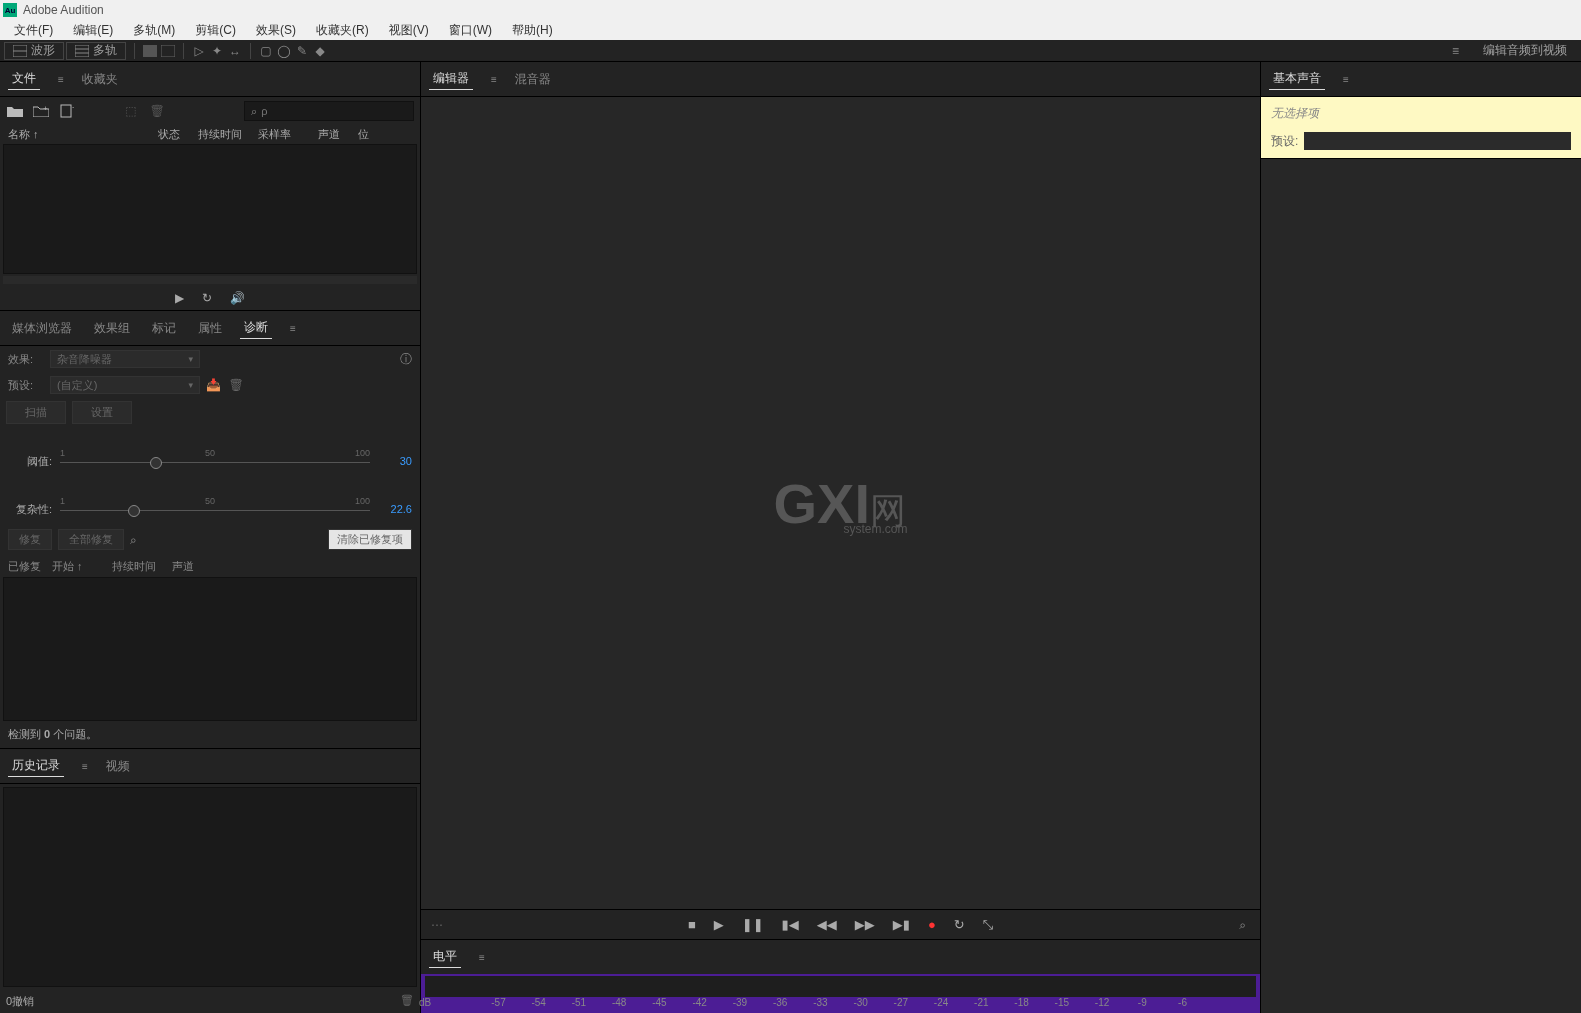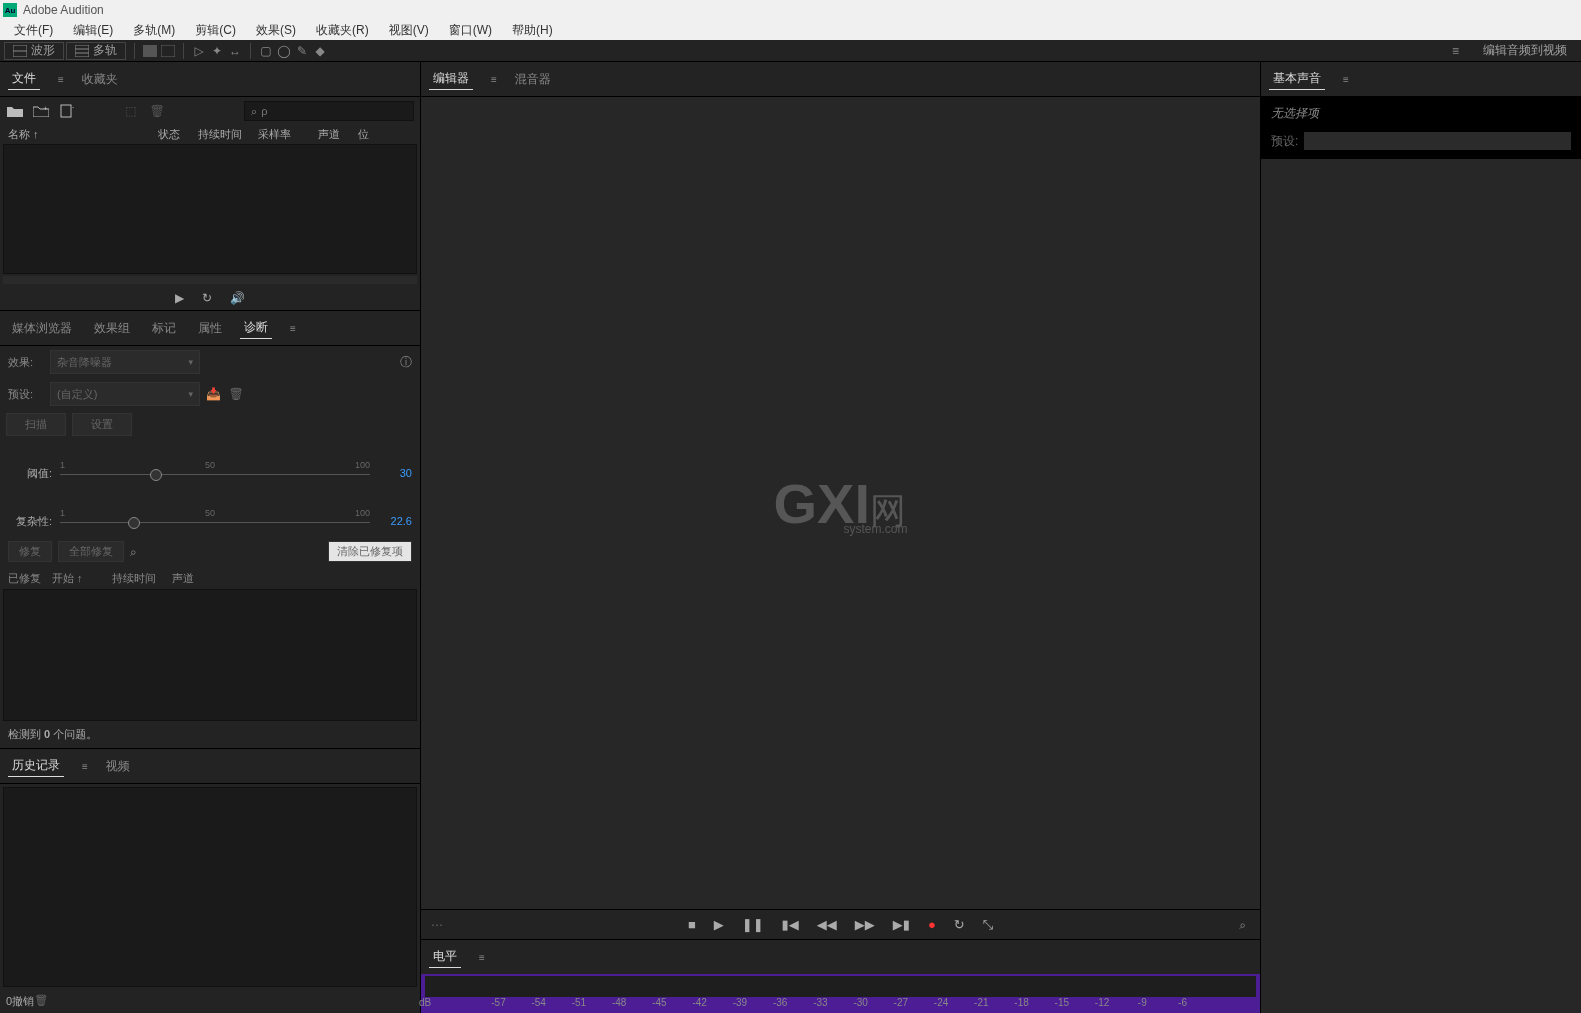--- a/index.html
+++ b/index.html
@@ -11,21 +11,21 @@
 .menubar .menu { padding: 2px 8px; color: #333; font-size: 12px; cursor: pointer; }
 .toolbar { background: #232323; height: 22px; display: flex; align-items: center; padding: 0 4px; border-bottom: 1px solid #000; }
 .toolbar .btn { padding: 2px 8px; color: #a0a0a0; display: flex; align-items: center; gap: 4px; cursor: pointer; border: 1px solid #444; margin-right: 2px; height: 18px; }
 .toolbar .tool-ico { width: 18px; height: 18px; display: flex; align-items: center; justify-content: center; color: #888; cursor: pointer; }
 .toolbar .spacer { flex: 1; }
 .toolbar .rightbtn { padding: 0 10px; color: #3a9cff; cursor: pointer; margin-top: 40px; }
 .toolbar .rightbtn2 { padding: 0 10px; color: #a0a0a0; cursor: pointer; }
 .main { display: flex; height: calc(100% - 62px); }
 .left-col { width: 420px; display: flex; flex-direction: column; background: #232323; }
 .center-col { flex: 1; display: flex; flex-direction: column; background: #232323; border-left: 1px solid #000; border-right: 1px solid #000; }
-.right-col { width: 320px; display: flex; flex-direction: column; background: #000000; }
+.right-col { width: 320px; display: flex; flex-direction: column; background: #fef9c3; }
 .panel-header { display: flex; align-items: center; padding: 6px 8px; border-bottom: 1px solid #000; background: #232323; }
 .panel-header .tab { padding: 2px 4px; color: #888; cursor: pointer; margin-right: 14px; }
 .panel-header .tab.active { color: #dcdcdc; border-bottom: 1px solid #dcdcdc; }
 .panel-header .ham { margin-left: 4px; color: #888; cursor: pointer; font-size: 10px; }
 .files-tools { display: flex; align-items: center; padding: 4px 6px; gap: 8px; }
 .files-tools .ico { width: 18px; height: 16px; color: #c0c0c0; cursor: pointer; display: flex; align-items: center; justify-content: center; }
 .files-tools .ico.dis { color: #555; }
 .files-tools .search { flex: 1; background: #1a1a1a; border: 1px solid #111; height: 20px; display: flex; align-items: center; padding: 0 6px; max-width: 170px; margin-left: auto; }
 .files-cols { display: flex; padding: 2px 8px; color: #aaa; font-size: 11px; }
 .files-cols .c1 { width: 150px; }
@@ -33,21 +33,21 @@
 .files-cols .cd { width: 60px; }
 .files-cols .cr { width: 60px; }
 .files-cols .cc { width: 40px; }
 .files-list { background: #1a1a1a; height: 130px; margin: 0 3px; border: 1px solid #111; }
 .files-scroll { height: 8px; background: #2a2a2a; margin: 2px 3px; }
 .files-trans { height: 24px; display: flex; align-items: center; justify-content: center; gap: 18px; }
 .files-trans .tico { color: #aaa; cursor: pointer; }
 .diag-panel { flex: 1; display: flex; flex-direction: column; border-top: 1px solid #000; background: #232323; min-height: 0; }
 .diag-row { display: flex; align-items: center; padding: 4px 8px; gap: 6px; }
 .diag-row label { color: #888; width: 36px; font-size: 11px; }
-.diag-row .drop { background: #2b2b2b; flex: 1; max-width: 150px; height: 24px; display: flex; align-items: center; padding: 0 6px; color: #666; font-size: 11px; border: 1px solid #333; }
+.diag-row .drop { background: #2b2b2b; flex: 1; max-width: 150px; height: 18px; display: flex; align-items: center; padding: 0 6px; color: #666; font-size: 11px; border: 1px solid #333; }
 .diag-row .drop .arr { margin-left: auto; font-size: 9px; }
 .diag-row .smico { color: #666; cursor: pointer; width: 16px; text-align: center; }
 .diag-row .info { margin-left: auto; color: #888; cursor: pointer; }
 .diag-btns { display: flex; padding: 3px 6px; gap: 6px; }
 .diag-btns .dbtn { background: #2b2b2b; padding: 3px 18px; color: #666; font-size: 11px; border: 1px solid #333; cursor: pointer; }
 .slider-row { display: flex; align-items: center; padding: 4px 8px; gap: 8px; margin-top: 20px; }
 .slider-row .lbl { width: 44px; color: #aaa; font-size: 11px; text-align: right; }
 .slider-row .slider-wrap { flex: 1; position: relative; height: 20px; }
 .slider-row .track { position: absolute; top: 11px; left: 0; right: 0; height: 1px; background: #555; }
 .slider-row .thumb { position: absolute; top: 6px; width: 12px; height: 12px; border-radius: 50%; background: #333; border: 1px solid #888; cursor: pointer; }
@@ -56,21 +56,21 @@
 .diag-act { display: flex; align-items: center; padding: 6px 8px; gap: 6px; }
 .diag-act .abtn { background: #2b2b2b; padding: 2px 10px; color: #666; font-size: 11px; border: 1px solid #333; cursor: pointer; }
 .diag-act .sear { color: #888; cursor: pointer; }
 .diag-act .clr { margin-left: auto; background: #e5e5e5; padding: 2px 8px; color: #666; font-size: 11px; border: 1px solid #333; cursor: pointer; }
 .diag-cols { display: flex; padding: 3px 8px; color: #888; font-size: 11px; }
 .diag-cols span:nth-child(1){width:44px}.diag-cols span:nth-child(2){width:60px}.diag-cols span:nth-child(3){width:60px}.diag-cols span:nth-child(4){width:50px}
 .diag-list { flex: 1; background: #1a1a1a; margin: 0 3px; border: 1px solid #111; min-height: 80px; }
 .diag-status { padding: 6px 8px; color: #aaa; font-size: 11px; }
 .hist-panel { height: 265px; border-top: 1px solid #000; display: flex; flex-direction: column; }
 .hist-body { flex: 1; background: #1a1a1a; margin: 3px; border: 1px solid #111; }
-.hist-foot { padding: 4px 6px; display: flex; color: #aaa; font-size: 11px; }
+.hist-foot { padding: 4px 6px; display: flex; justify-content: space-between; color: #aaa; font-size: 11px; }
 .editor-body { flex: 1; position: relative; background: #272727; min-height: 0; }
 .watermark { position: absolute; top: 50%; left: 50%; transform: translate(-50%,-50%); color: #565656; font-family: Georgia, serif; }
 .watermark .big { font-size: 56px; font-weight: bold; display: inline; }
 .watermark .net { font-size: 36px; }
 .watermark .sub { font-size: 12px; display: block; margin-top: -14px; margin-left: 70px; }
 .transport { height: 30px; display: flex; align-items: center; justify-content: center; gap: 18px; background: #232323; position: relative; border-top: 1px solid #000; }
 .transport .tbtn { color: #aaa; cursor: pointer; font-size: 13px; }
 .transport .rec { color: #ff3333; }
 .transport .zoom { position: absolute; right: 14px; color: #888; cursor: pointer; }
 .transport .left-dots { position: absolute; left: 10px; color: #666; }

